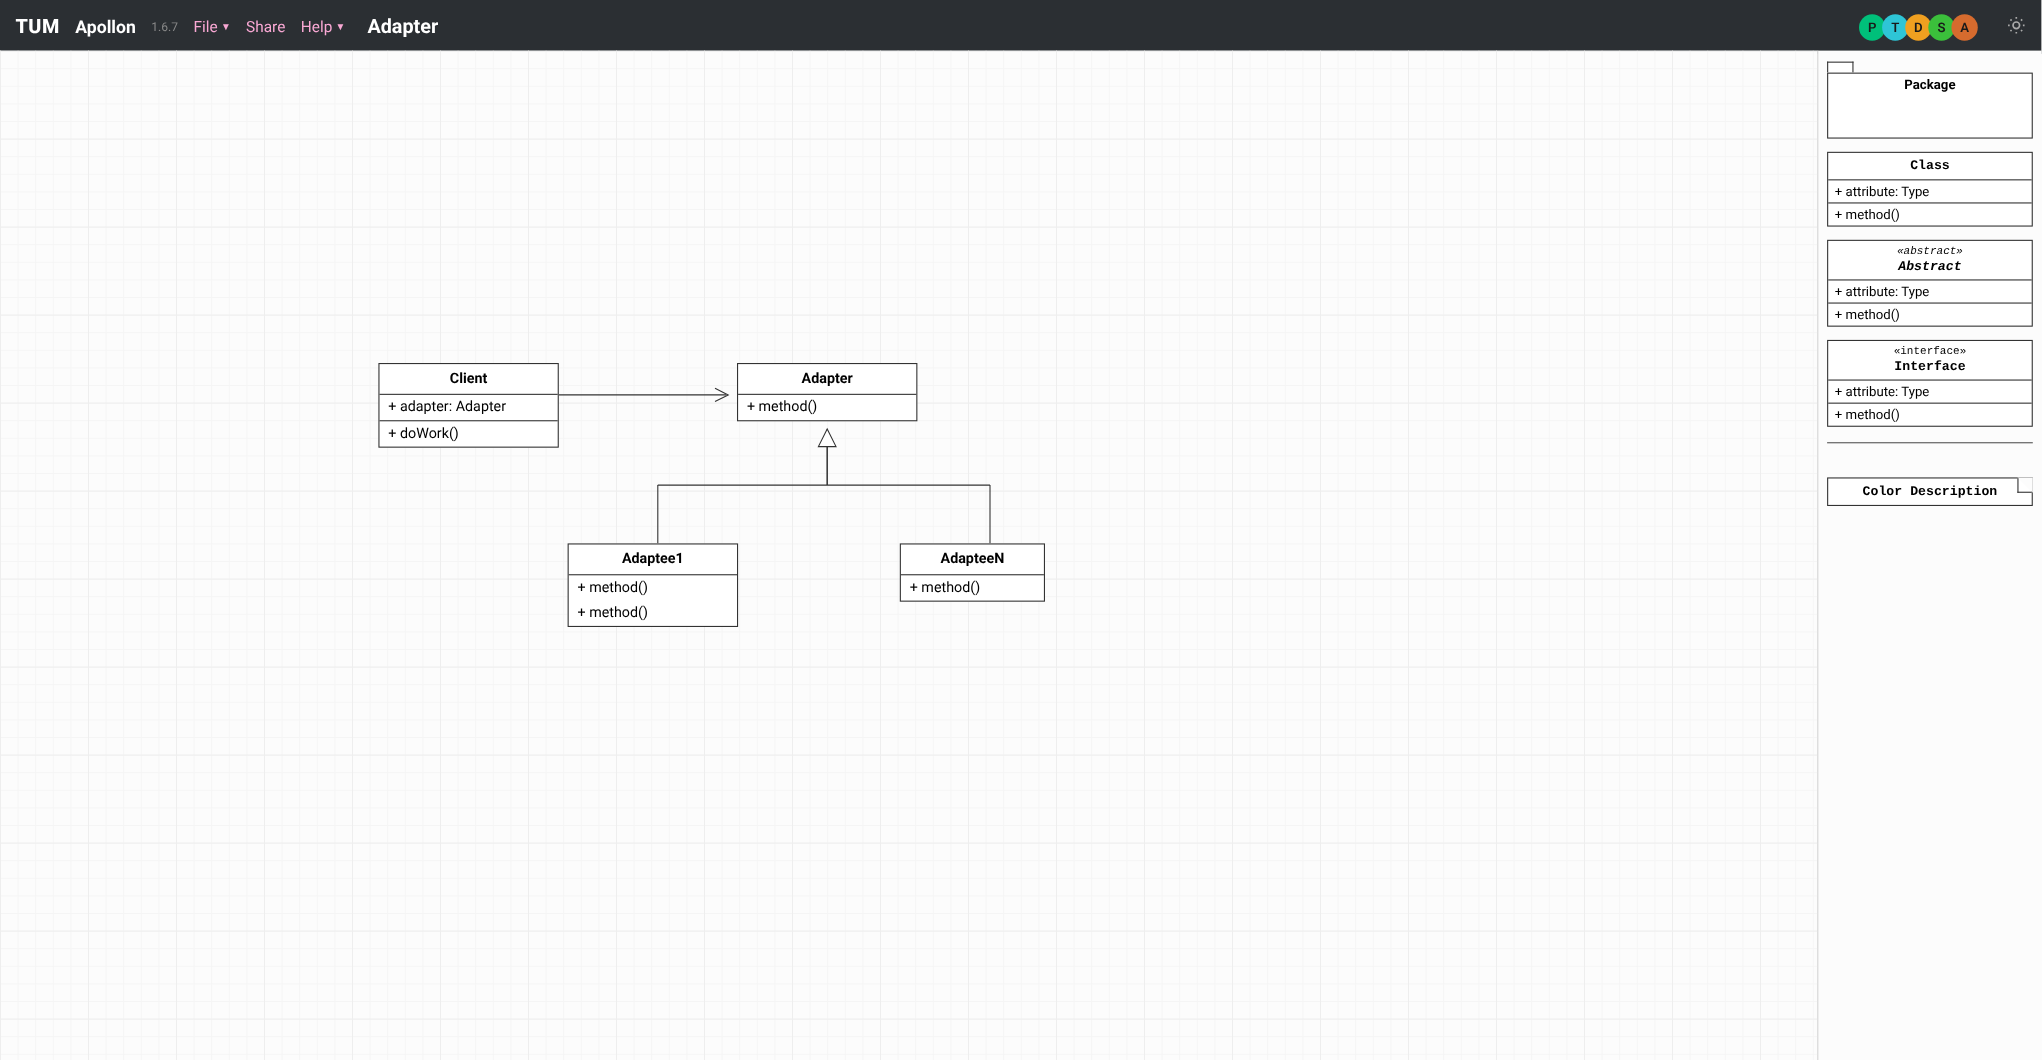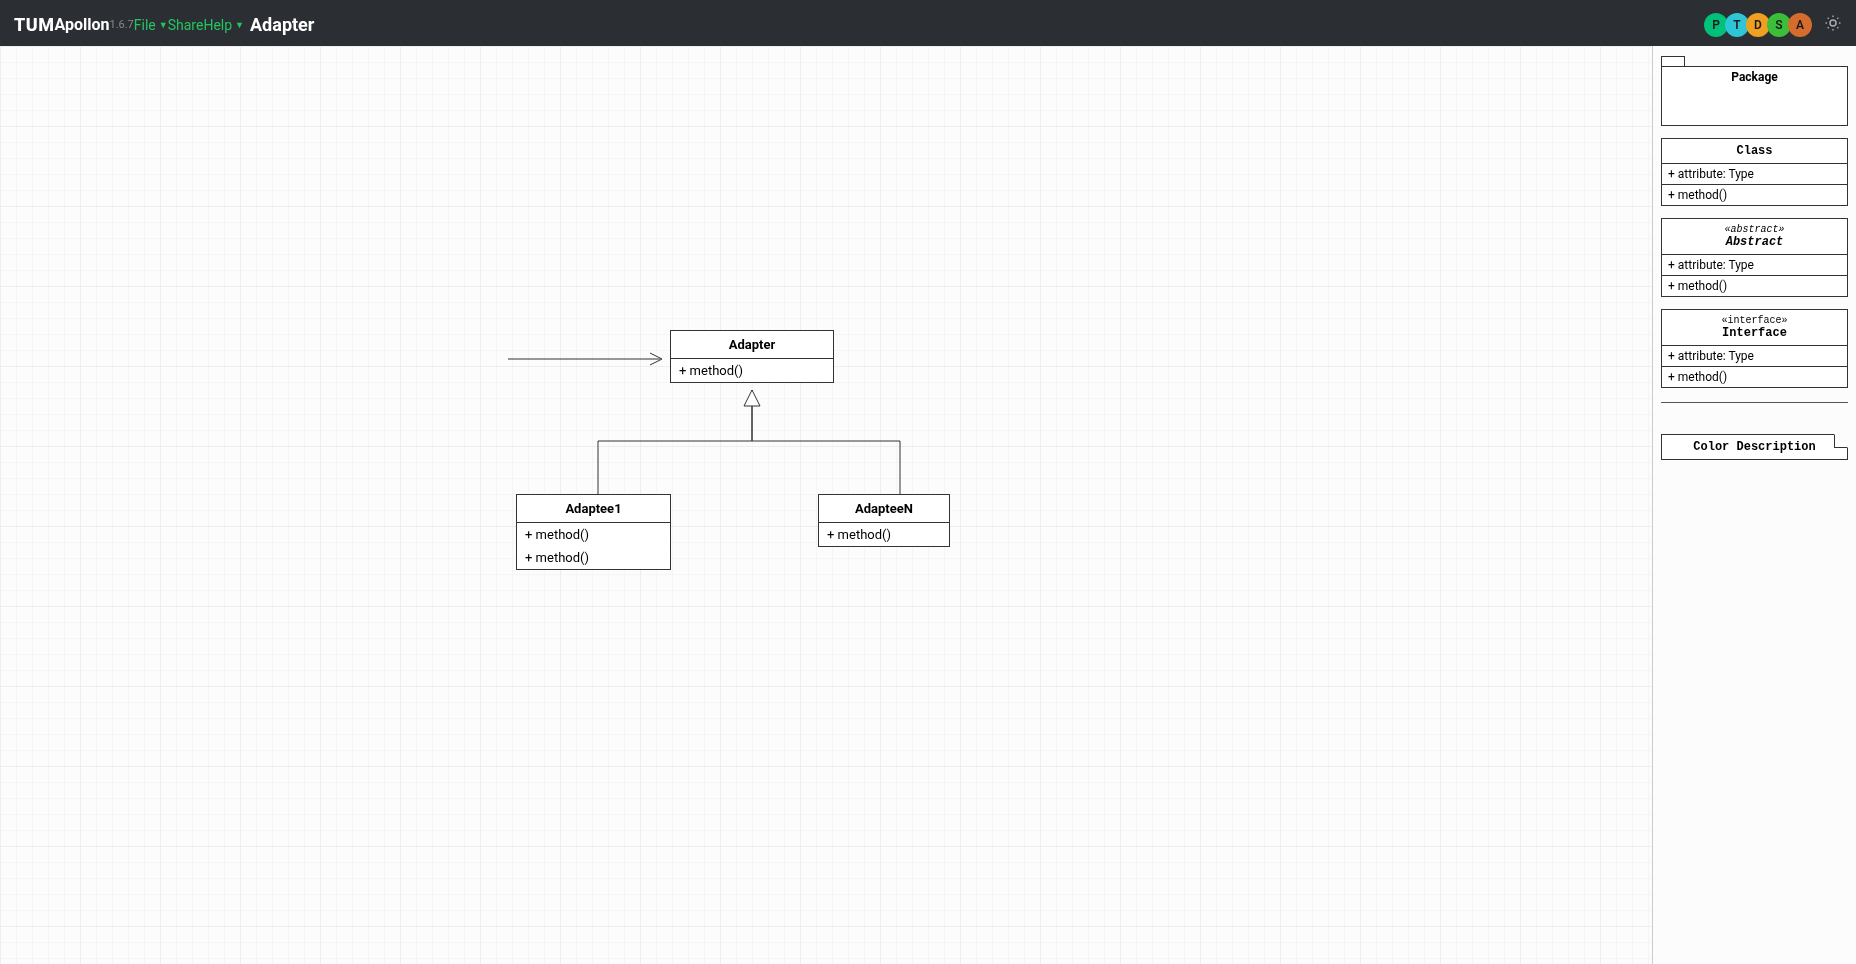--- a/index.html
+++ b/index.html
@@ -7,32 +7,32 @@
   body { background: #fafafa; overflow: hidden; }
 
   
   .navbar {
     height: 49px;
     background: #2b2f33;
     color: #ccc;
     display: flex;
     align-items: center;
     padding: 0 14px;
-    gap: 0;
+    gap: 14px;
     font-size: 14px;
   }
   .navbar .logo {
     font-weight: 800;
     color: #fff;
     font-size: 18px;
     letter-spacing: 0.5px;
   }
   .navbar .brand { font-weight: 700; color: #fff; font-size: 16px; }
   .navbar .version { font-size: 11px; color: #888; }
-  .navbar .menu-item { color: #22c55e; cursor: pointer; display: flex; align-items: center; gap: 3px; }
+  .navbar .menu-item { color: #f9a8d4; cursor: pointer; display: flex; align-items: center; gap: 3px; }
   .navbar .caret { font-size: 9px; }
   .navbar .diagram-title { font-weight: 700; color: #fff; font-size: 18px; margin-left: 6px; }
   .navbar .spacer { flex: 1; }
   .user-badge {
     width: 24px; height: 24px; border-radius: 50%;
     display: flex; align-items: center; justify-content: center;
     font-size: 12px; font-weight: 600; color: #1a1a1a;
     margin-left: -3px;
   }
   .theme-btn { margin-left: 12px; color: #aaa; cursor: pointer; }
@@ -167,20 +167,29 @@
       <polygon points="752,344 744,360 760,360" fill="#fff" stroke="#333" stroke-width="1"></polygon>
 
       <line x1="598" y1="395" x2="900" y2="395" stroke="#333" stroke-width="1"></line>
       <line x1="752" y1="360" x2="752" y2="395" stroke="#333" stroke-width="1"></line>
 
       <line x1="598" y1="395" x2="598" y2="448" stroke="#333" stroke-width="1"></line>
 
       <line x1="900" y1="395" x2="900" y2="448" stroke="#333" stroke-width="1"></line>
     </svg>
 
+    <div class="uml-class" style="left:344px; top:284px; width:164px;">
+      <div class="header">Client</div>
+      <div class="section">
+        <div class="row">+ adapter: Adapter</div>
+      </div>
+      <div class="section">
+        <div class="row">+ doWork()</div>
+      </div>
+    </div>
 
     <div class="uml-class" style="left:670px; top:284px; width:164px;">
       <div class="header">Adapter</div>
       <div class="section">
         <div class="row">+ method()</div>
       </div>
     </div>
 
     <div class="uml-class" style="left:516px; top:448px; width:155px;">
       <div class="header">Adaptee1</div>

